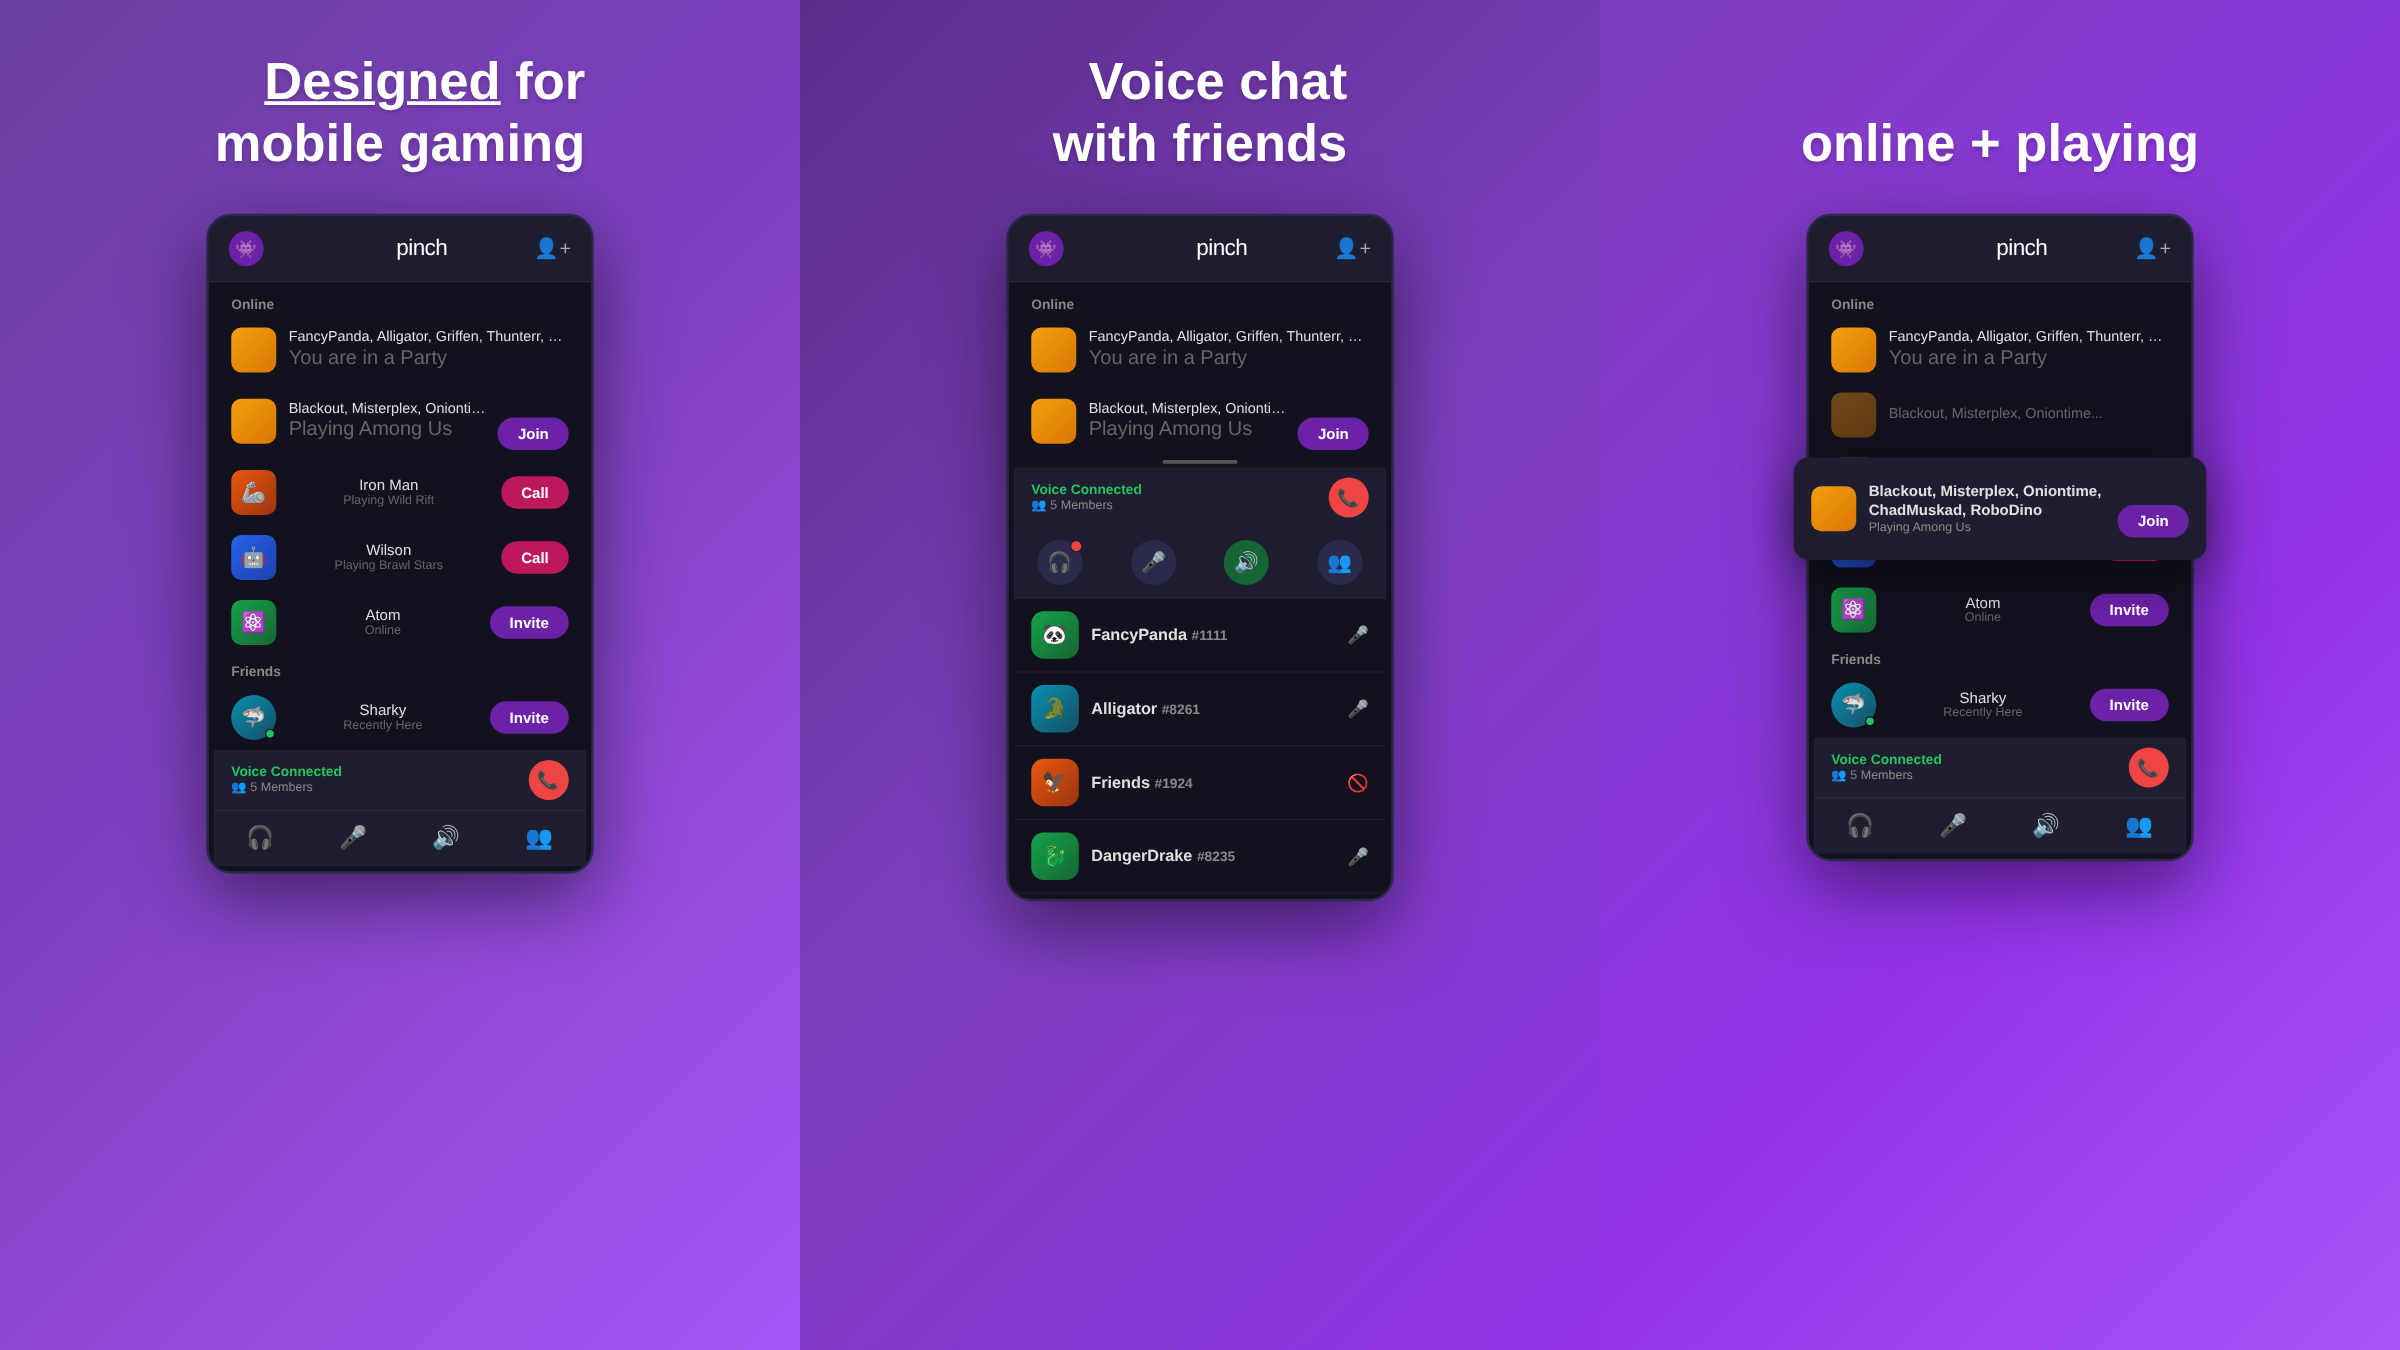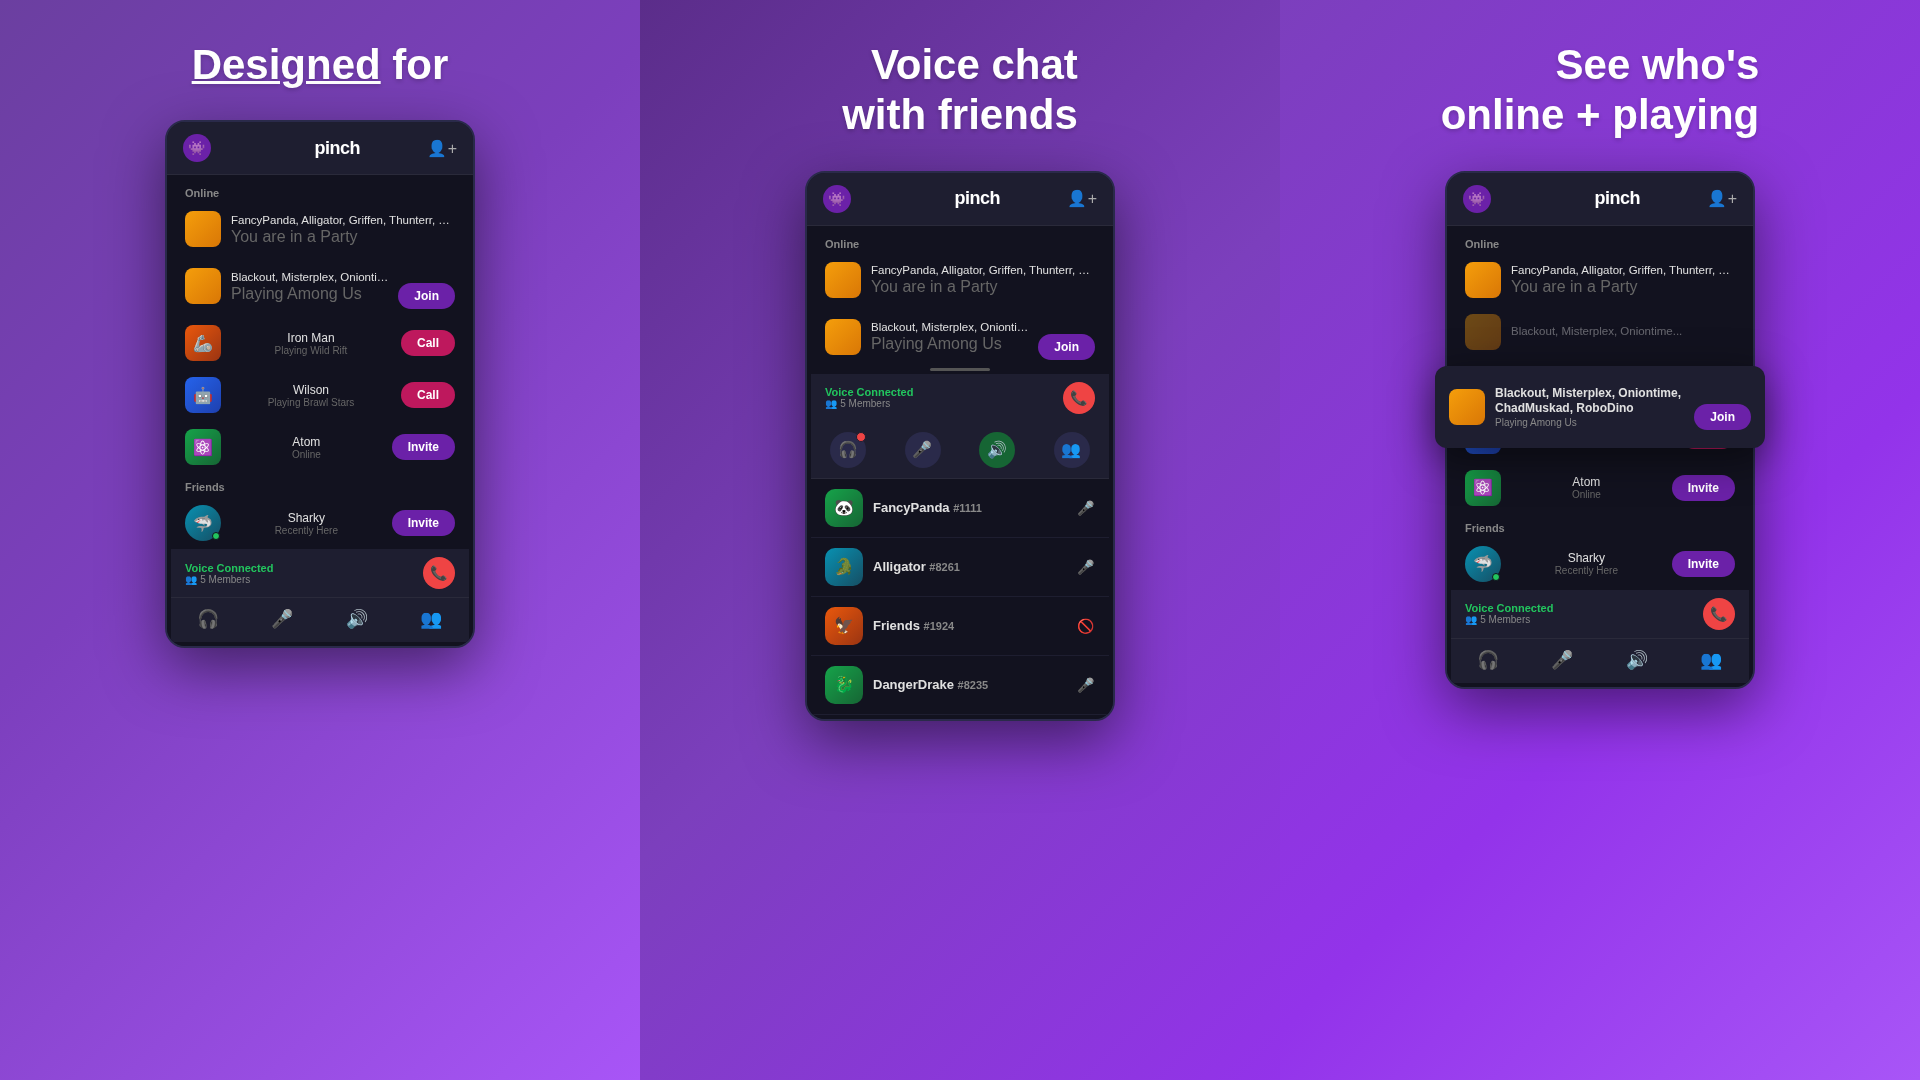--- a/index.html
+++ b/index.html
@@ -54,21 +54,21 @@
     .phone-header {
       background: #1e1e30;
       display: flex;
       align-items: center;
       justify-content: space-between;
       padding: 12px 16px;
       border-bottom: 1px solid #2a2a3a;
     }
     .phone-logo {
       font-size: 18px;
-      font-weight: 700;
+      font-weight: 400;
       color: white;
       letter-spacing: -0.5px;
       margin-left: 36px;
     }
     .avatar-icon {
       width: 28px;
       height: 28px;
       border-radius: 50%;
       background: #6b21a8;
       display: flex;
@@ -357,20 +357,21 @@
       font-size: 10px;
     }
   </style>
 </head>
 <body>
 
 <div class="panel panel-left">
   <h1 class="panel-title">
     <span class="highlight">Designed</span>
     <span> for<br></span>
+    <span>mobile gaming</span>
   </h1>
 
   <div class="phone">
 
     <div class="phone-header">
       <div class="avatar-icon">👾</div>
       <div class="phone-logo">pinch</div>
       <div class="add-friend-icon">👤+</div>
     </div>
 
@@ -560,21 +561,21 @@
           </div>
           <span class="mic-icon">🎤</span>
         </div>
       </div>
     </div>
   </div>
 </div>
 
 <div class="panel panel-right">
   <h1 class="panel-title">
-    <span>See who's</span><br>
+    <br>
     <span>online + playing</span>
   </h1>
 
   <div class="popup-card">
     <div class="phone">
       <div class="phone-header">
         <div class="avatar-icon">👾</div>
         <div class="phone-logo">pinch</div>
         <div class="add-friend-icon">👤+</div>
       </div>

